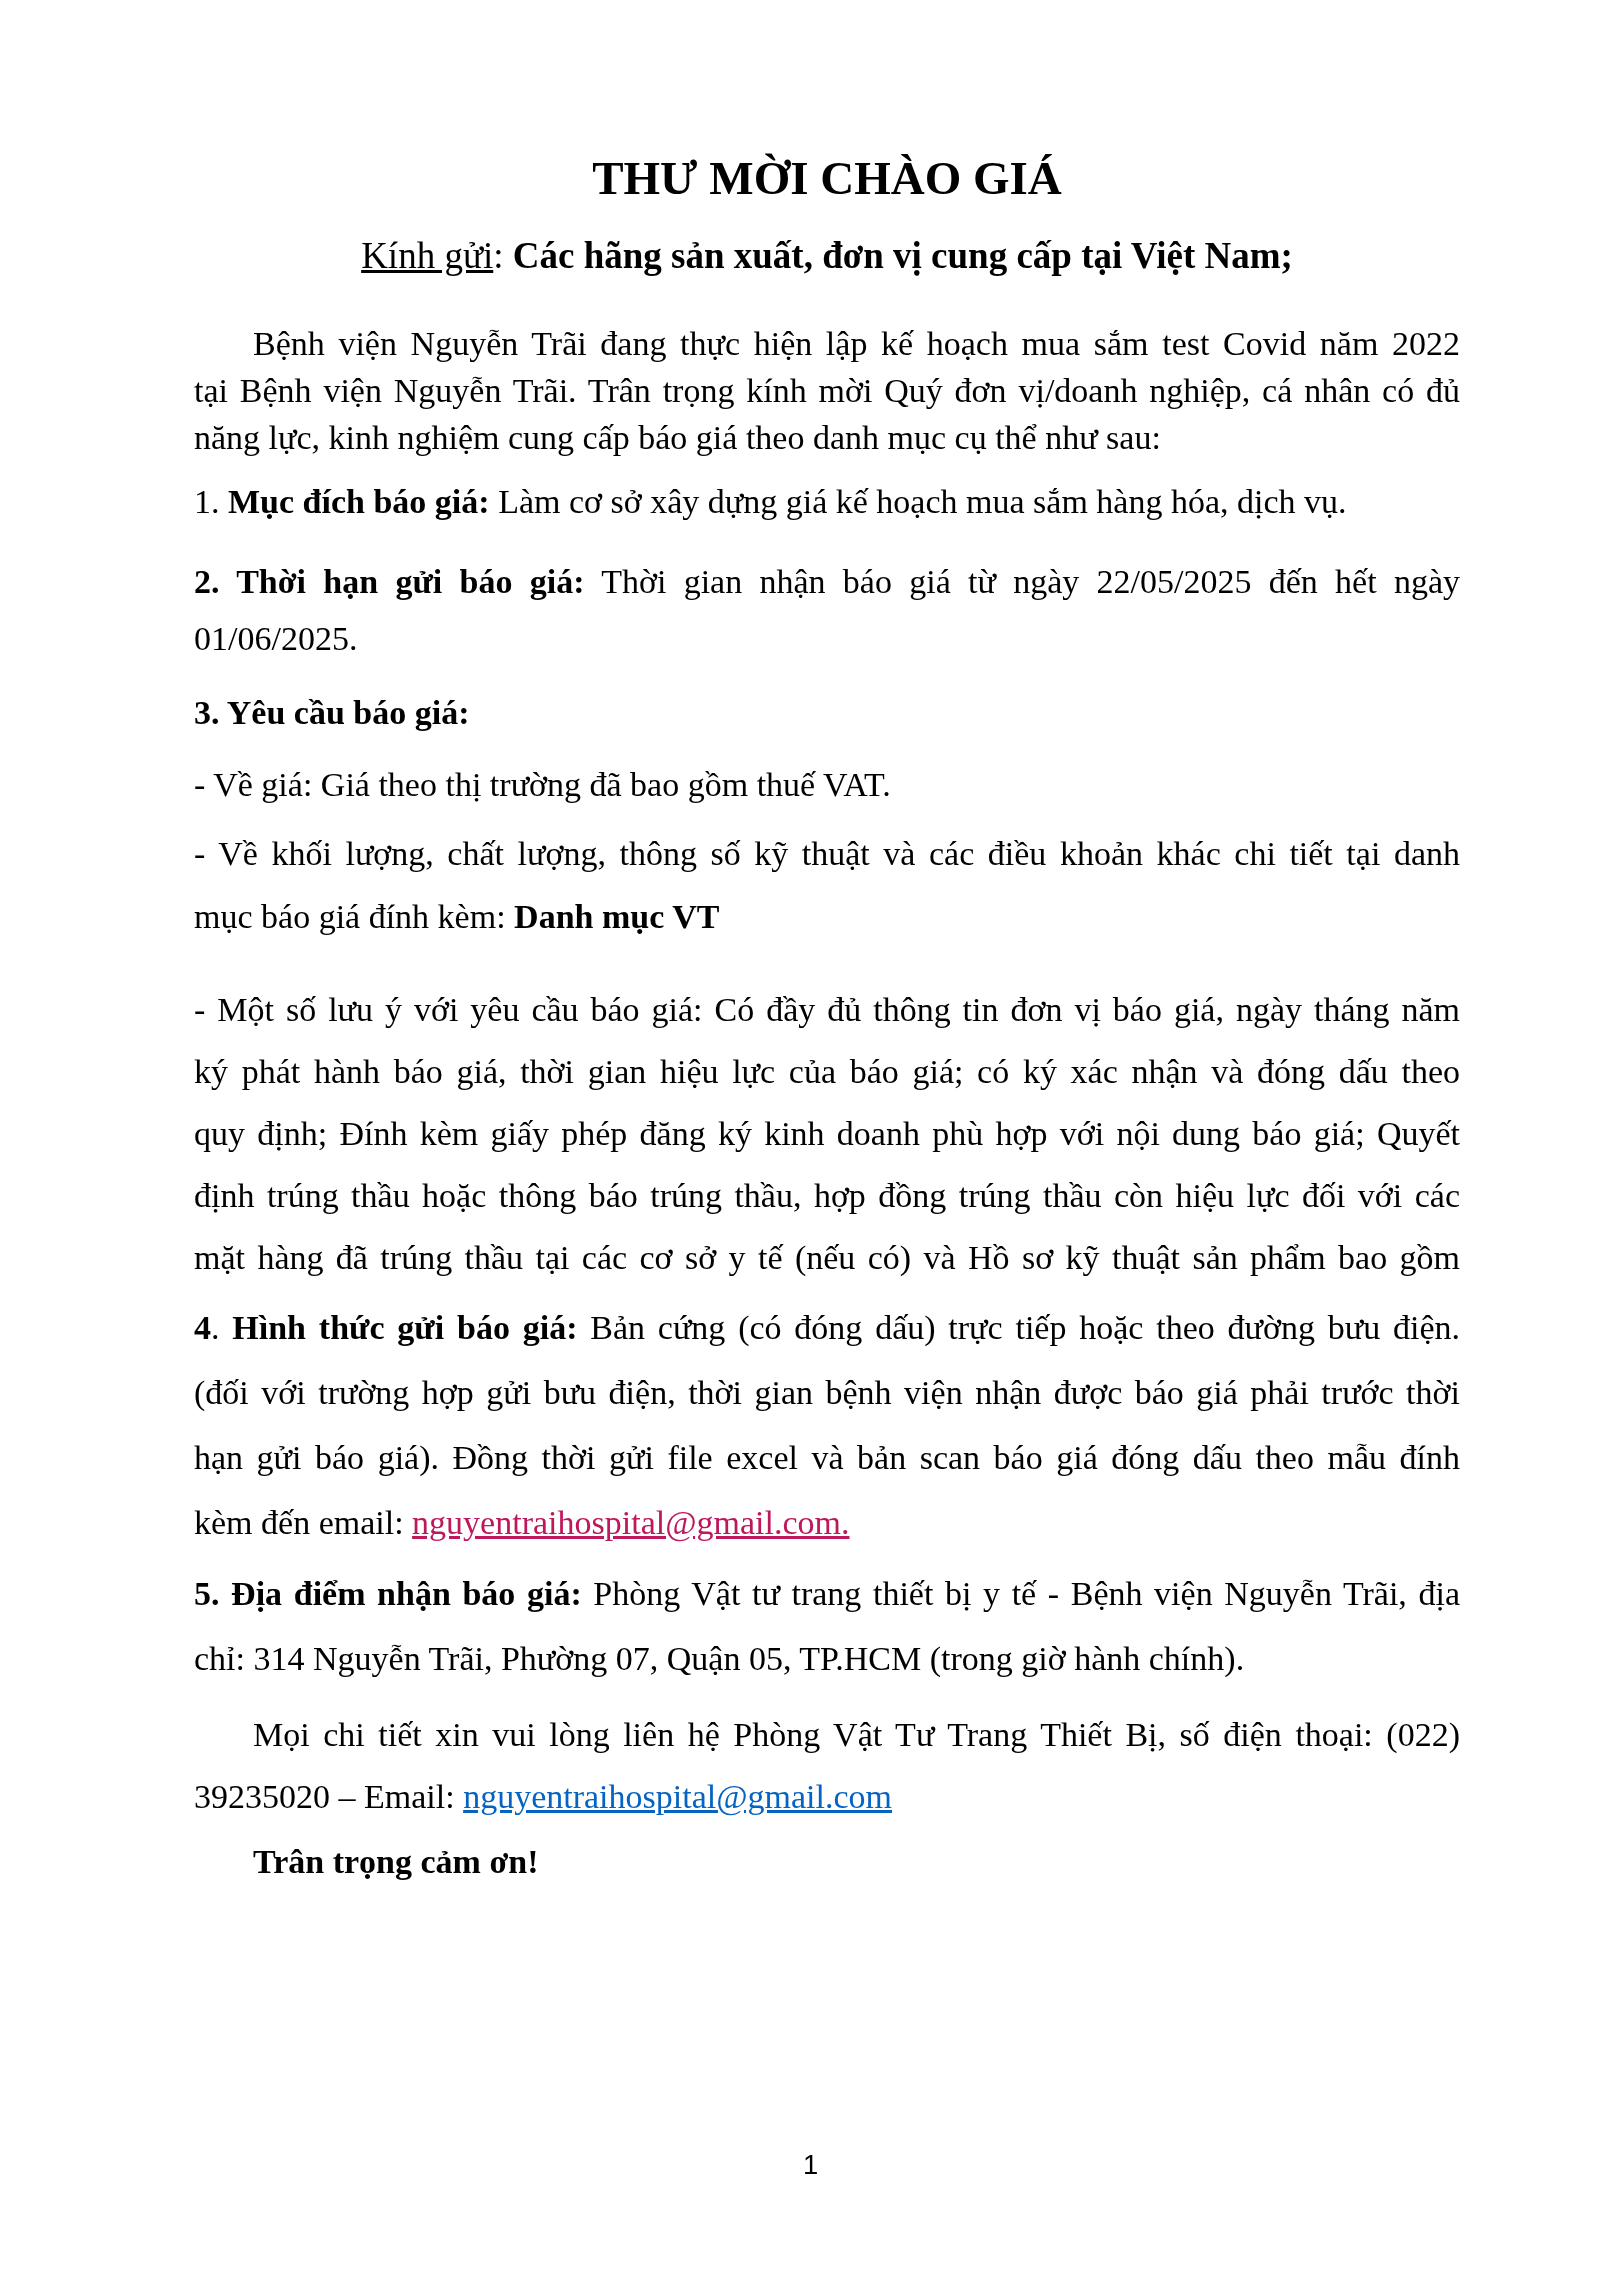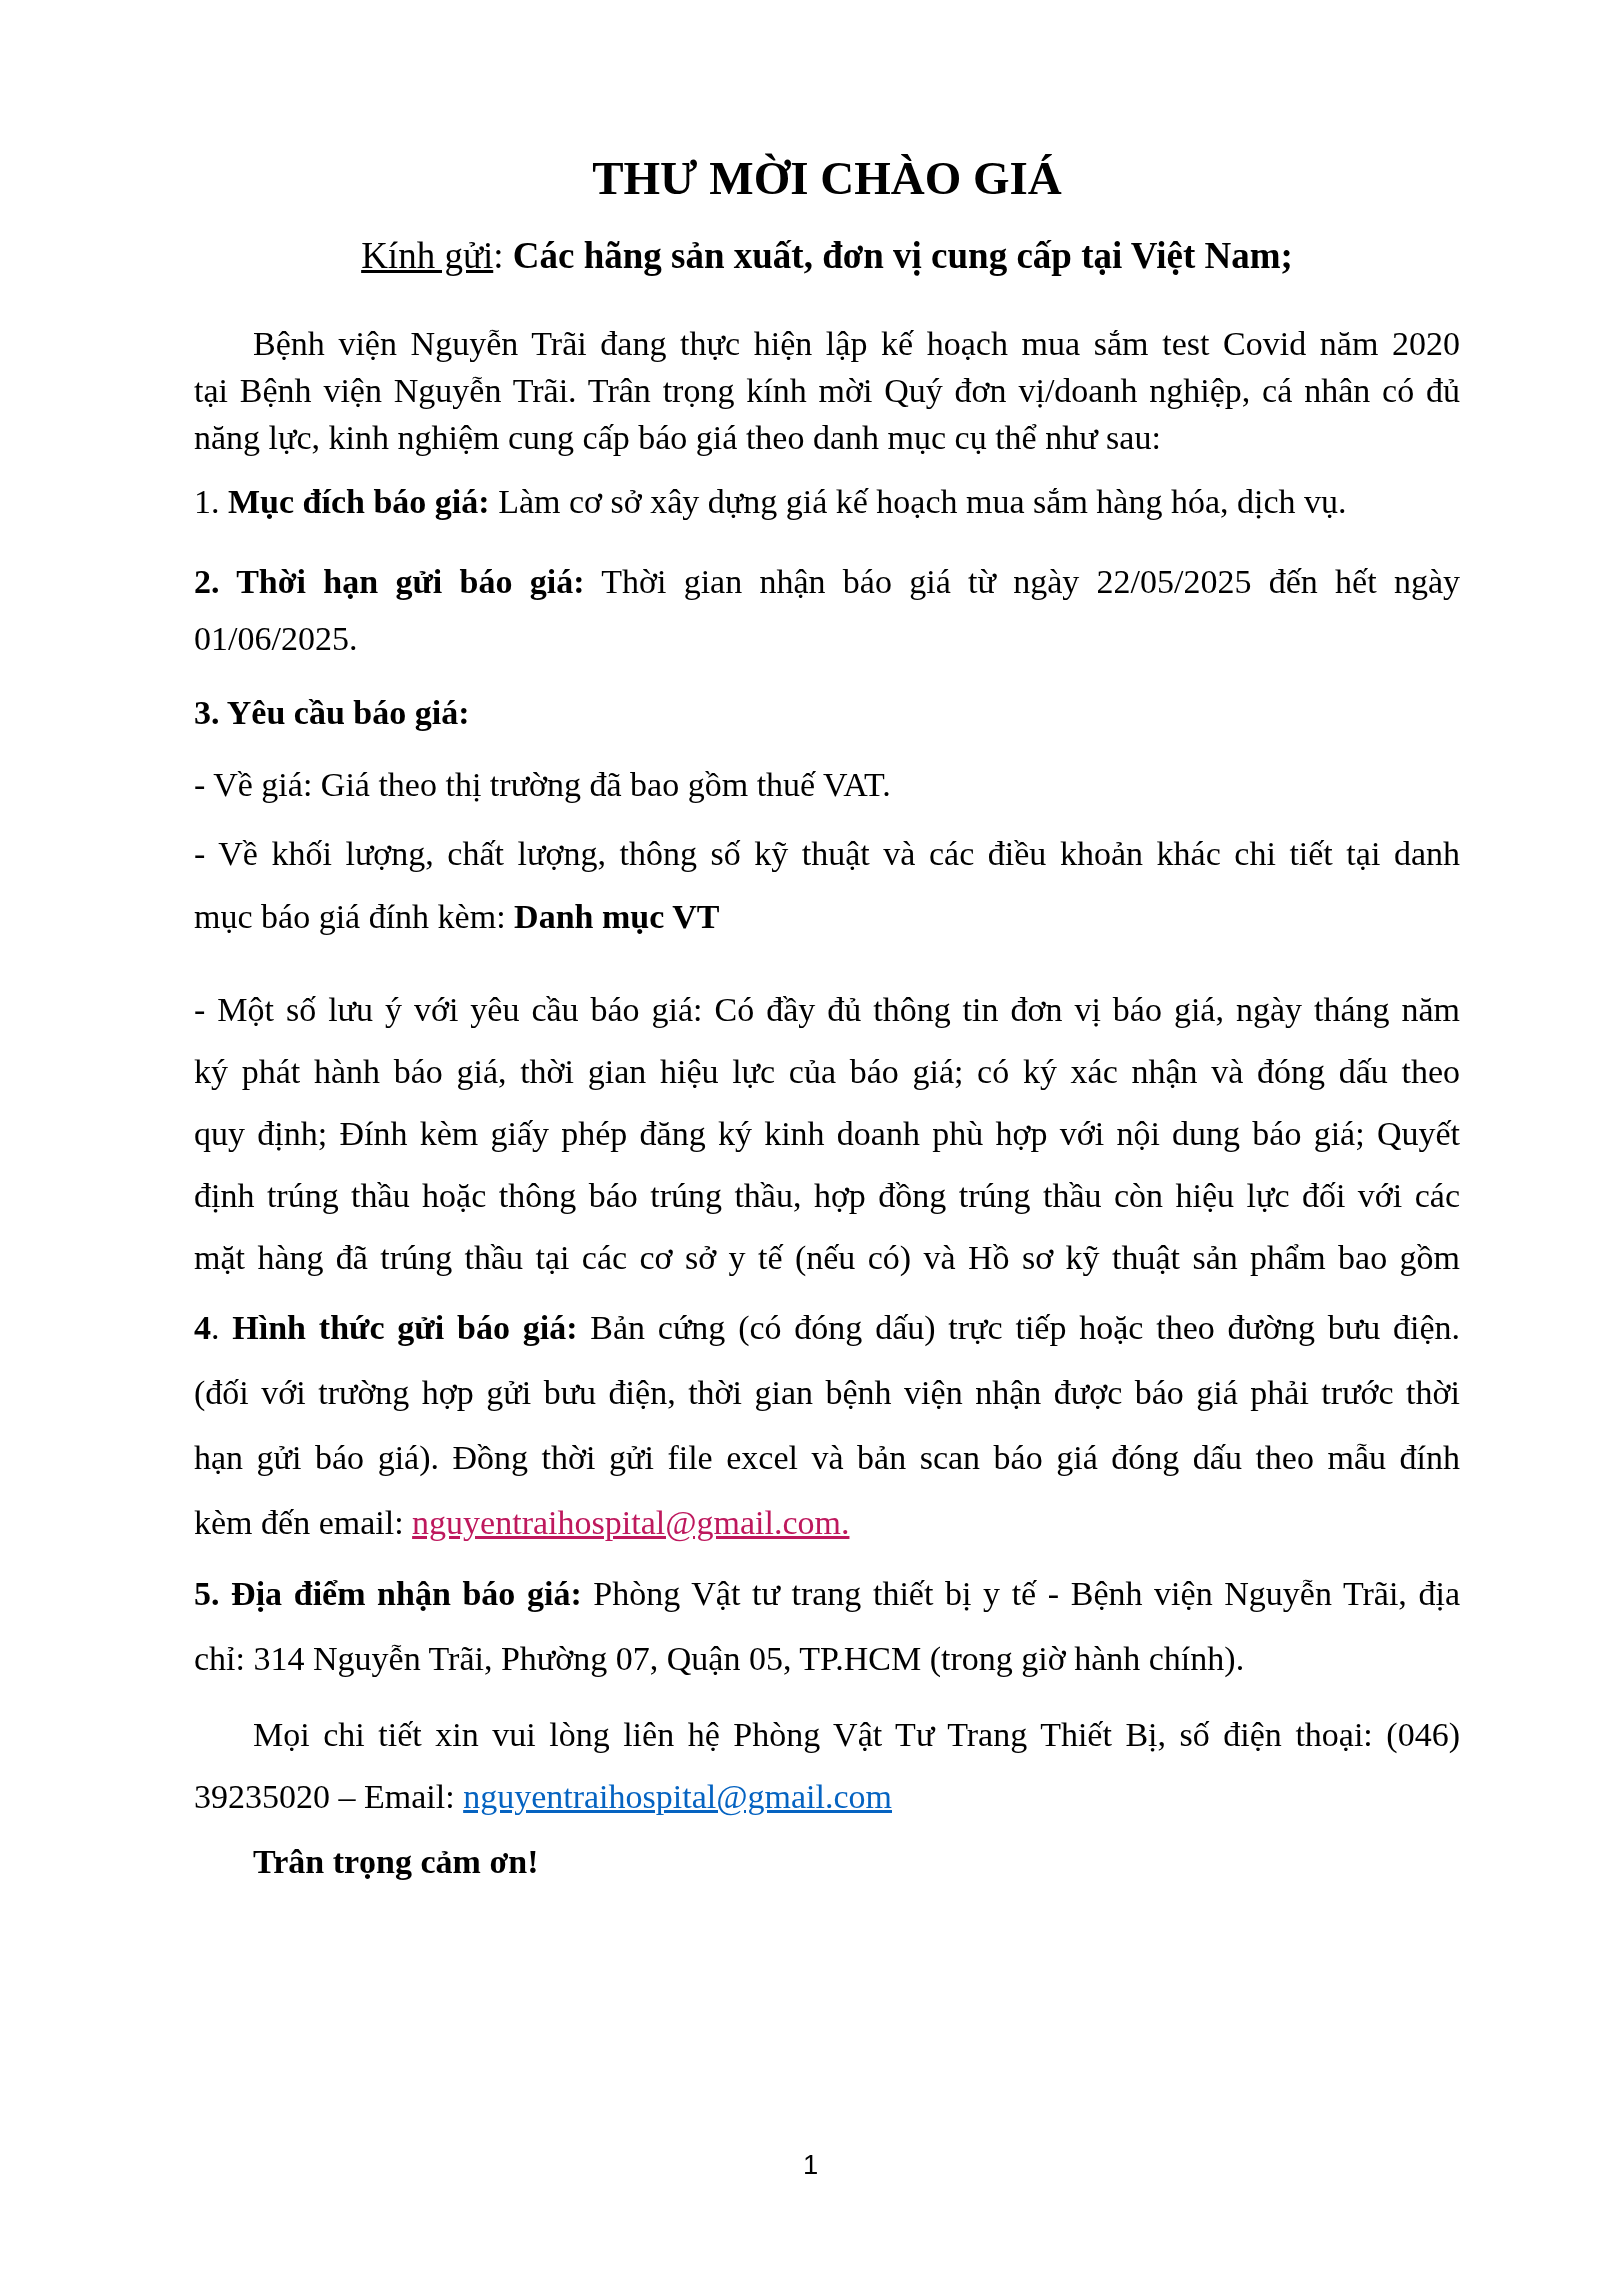--- a/index.html
+++ b/index.html
@@ -57,21 +57,21 @@
 
 <div class="page">
   <div id="doc">
       <div class="block title center">
         <div class="line last"><span class="seg-b ">THƯ MỜI CHÀO GIÁ</span></div>
       </div>
       <div class="block salutation center">
         <div class="line last"><span class="seg-u ">Kính gửi</span><span class="">: </span><span class="seg-b ">Các hãng sản xuất, đơn vị cung cấp tại Việt Nam;</span></div>
       </div>
       <div class="block p1">
-        <div class="line stretch indent"><span class="">Bệnh viện Nguyễn Trãi đang thực hiện lập kế hoạch mua sắm test Covid năm 2020</span></div>
+        <div class="line stretch indent"><span class="">Bệnh viện Nguyễn Trãi đang thực hiện lập kế hoạch mua sắm test Covid năm 2022</span></div>
         <div class="line stretch"><span class="">tại Bệnh viện Nguyễn Trãi. Trân trọng kính mời Quý đơn vị/doanh nghiệp, cá nhân có đủ</span></div>
         <div class="line last"><span class="">năng lực, kinh nghiệm cung cấp báo giá theo danh mục cụ thể như sau:</span></div>
       </div>
       <div class="block s1">
         <div class="line last"><span class="">1. </span><span class="seg-b ">Mục đích báo giá:</span><span class=""> Làm cơ sở xây dựng giá kế hoạch mua sắm hàng hóa, dịch vụ.</span></div>
       </div>
       <div class="block s2">
         <div class="line stretch"><span class="seg-b ">2. Thời hạn gửi báo giá:</span><span class=""> Thời gian nhận báo giá từ ngày 22/05/2025 đến hết ngày</span></div>
         <div class="line last"><span class="">01/06/2025.</span></div>
       </div>
@@ -96,21 +96,21 @@
         <div class="line stretch"><span class="seg-b ">4</span><span class="">. </span><span class="seg-b ">Hình thức gửi báo giá:</span><span class=""> Bản cứng (có đóng dấu) trực tiếp hoặc theo đường bưu điện.</span></div>
         <div class="line stretch"><span class="">(đối với trường hợp gửi bưu điện, thời gian bệnh viện nhận được báo giá phải trước thời</span></div>
         <div class="line stretch"><span class="">hạn gửi báo giá). Đồng thời gửi file excel và bản scan báo giá đóng dấu theo mẫu đính</span></div>
         <div class="line last"><span class="">kèm đến email: </span><a class="seg-link" style="color: #be185d;">nguyentraihospital@gmail.com.</a></div>
       </div>
       <div class="block s5">
         <div class="line stretch"><span class="seg-b ">5. Địa điểm nhận báo giá:</span><span class=""> Phòng Vật tư trang thiết bị y tế - Bệnh viện Nguyễn Trãi, địa</span></div>
         <div class="line last"><span class="">chỉ: 314 Nguyễn Trãi, Phường 07, Quận 05, TP.HCM (trong giờ hành chính).</span></div>
       </div>
       <div class="block contact">
-        <div class="line stretch indent"><span class="">Mọi chi tiết xin vui lòng liên hệ Phòng Vật Tư Trang Thiết Bị, số điện thoại: (046)</span></div>
+        <div class="line stretch indent"><span class="">Mọi chi tiết xin vui lòng liên hệ Phòng Vật Tư Trang Thiết Bị, số điện thoại: (022)</span></div>
         <div class="line last"><span class="">39235020 – Email: </span><a class="seg-link" style="color: rgb(5, 99, 193);">nguyentraihospital@gmail.com</a></div>
       </div>
       <div class="block closing">
         <div class="line last indent"><span class="seg-b ">Trân trọng cảm ơn!</span></div>
       </div>
     </div>
   <div class="footer">1</div>
 </div>
 
 

